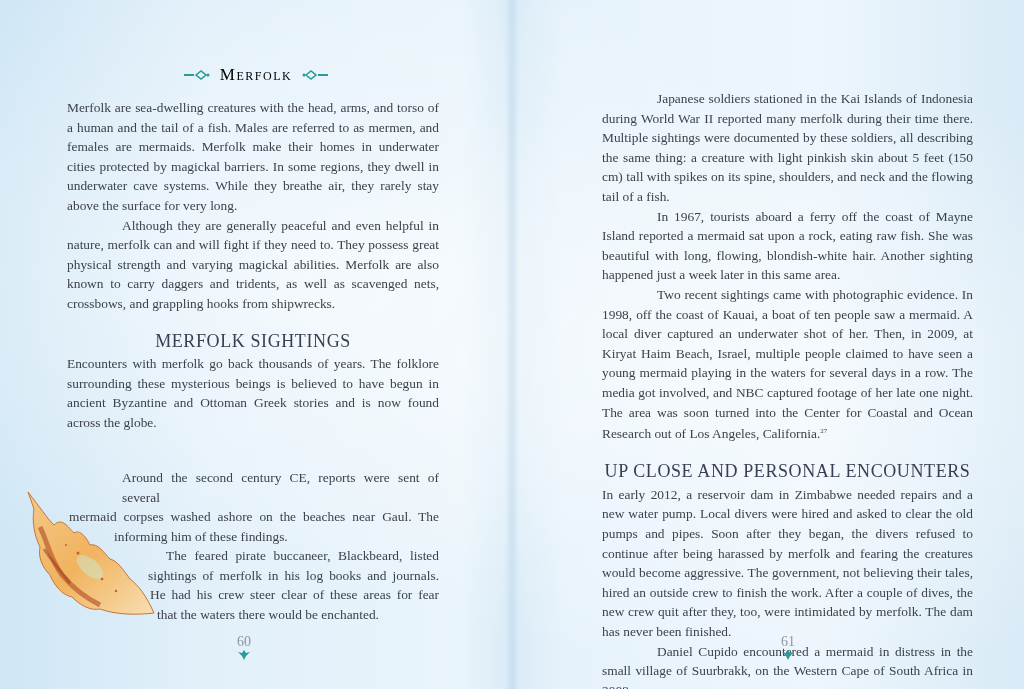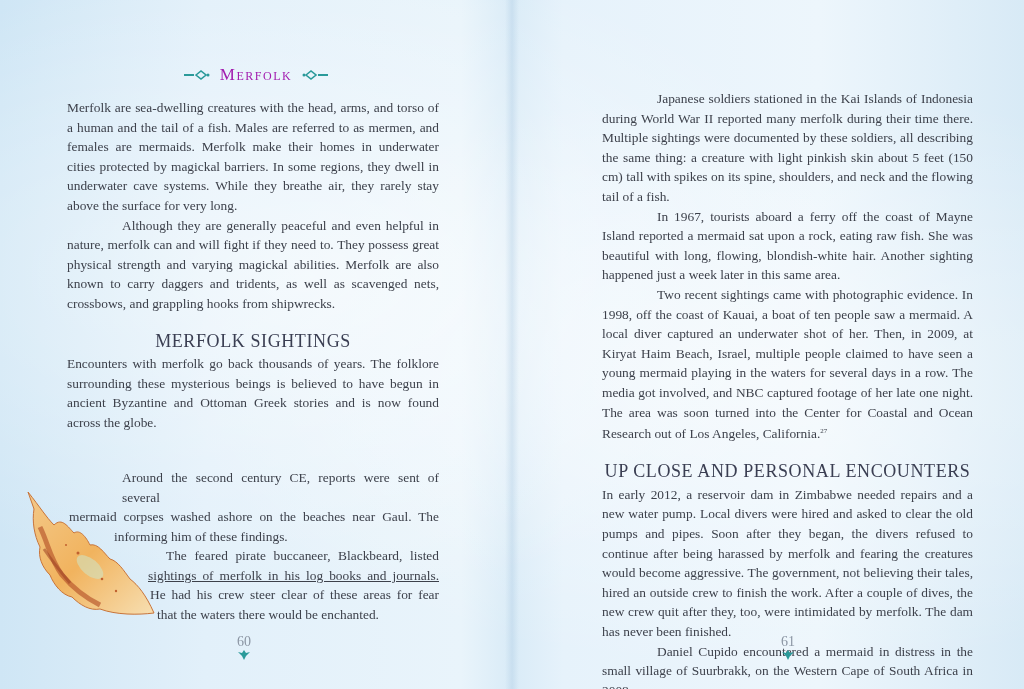--- a/index.html
+++ b/index.html
@@ -34,21 +34,21 @@
     p.para { text-indent: 0; }
     p.indent { text-indent: 55px; }
     .last-line { text-align-last: left; }
 
     .chapter-title {
       position: absolute; top: 64px; left: 0; width: 512px;
       display: flex; justify-content: center; align-items: center; gap: 10px;
       height: 22px;
     }
     .chapter-title .title-text {
-      font-size: 17px; letter-spacing: 1.5px; color: #a21caf;
+      font-size: 17px; letter-spacing: 1.5px; color: #000000;
       font-variant: small-caps;
     }
     .ornament {
       display: inline-block; width: 26px; height: 12px;
     }
     .section-heading {
       text-align: center;
       font-size: 18px;
       letter-spacing: 0.6px;
       color: #3a3e52;
@@ -100,21 +100,21 @@
   </div>
 
   <div class="text-block" style="top:468px; left:67px; width:372px;">
     <span class="wrap-line" style="padding-left:55px;">Around the second century CE, reports were sent of several</span>
     <span class="wrap-line" style="padding-left:2px;">mermaid corpses washed ashore on the beaches near Gaul. The</span>
     <span class="wrap-line last" style="padding-left:47px;">informing him of these findings.</span>
   </div>
 
   <div class="text-block" style="top:546px; left:145px; width:294px;">
     <span class="wrap-line" style="padding-left:21px;">The feared pirate buccaneer, Blackbeard, listed</span>
-    <span class="wrap-line" style="padding-left:3px;text-decoration:underline;">sightings of merfolk in his log books and journals.</span>
+    <span class="wrap-line" style="padding-left:3px;">sightings of merfolk in his log books and journals.</span>
     <span class="wrap-line" style="padding-left:5px;">He had his crew steer clear of these areas for fear</span>
     <span class="wrap-line last" style="padding-left:12px;">that the waters there would be enchanted.</span>
   </div>
 
   <svg class="shell" viewBox="0 0 140 135">
     <defs>
       <linearGradient id="shellGrad" x1="0" y1="0" x2="1" y2="1">
         <stop offset="0" stop-color="#f3c98a"></stop>
         <stop offset="0.5" stop-color="#f1b35e"></stop>
         <stop offset="1" stop-color="#f7dfb2"></stop>

